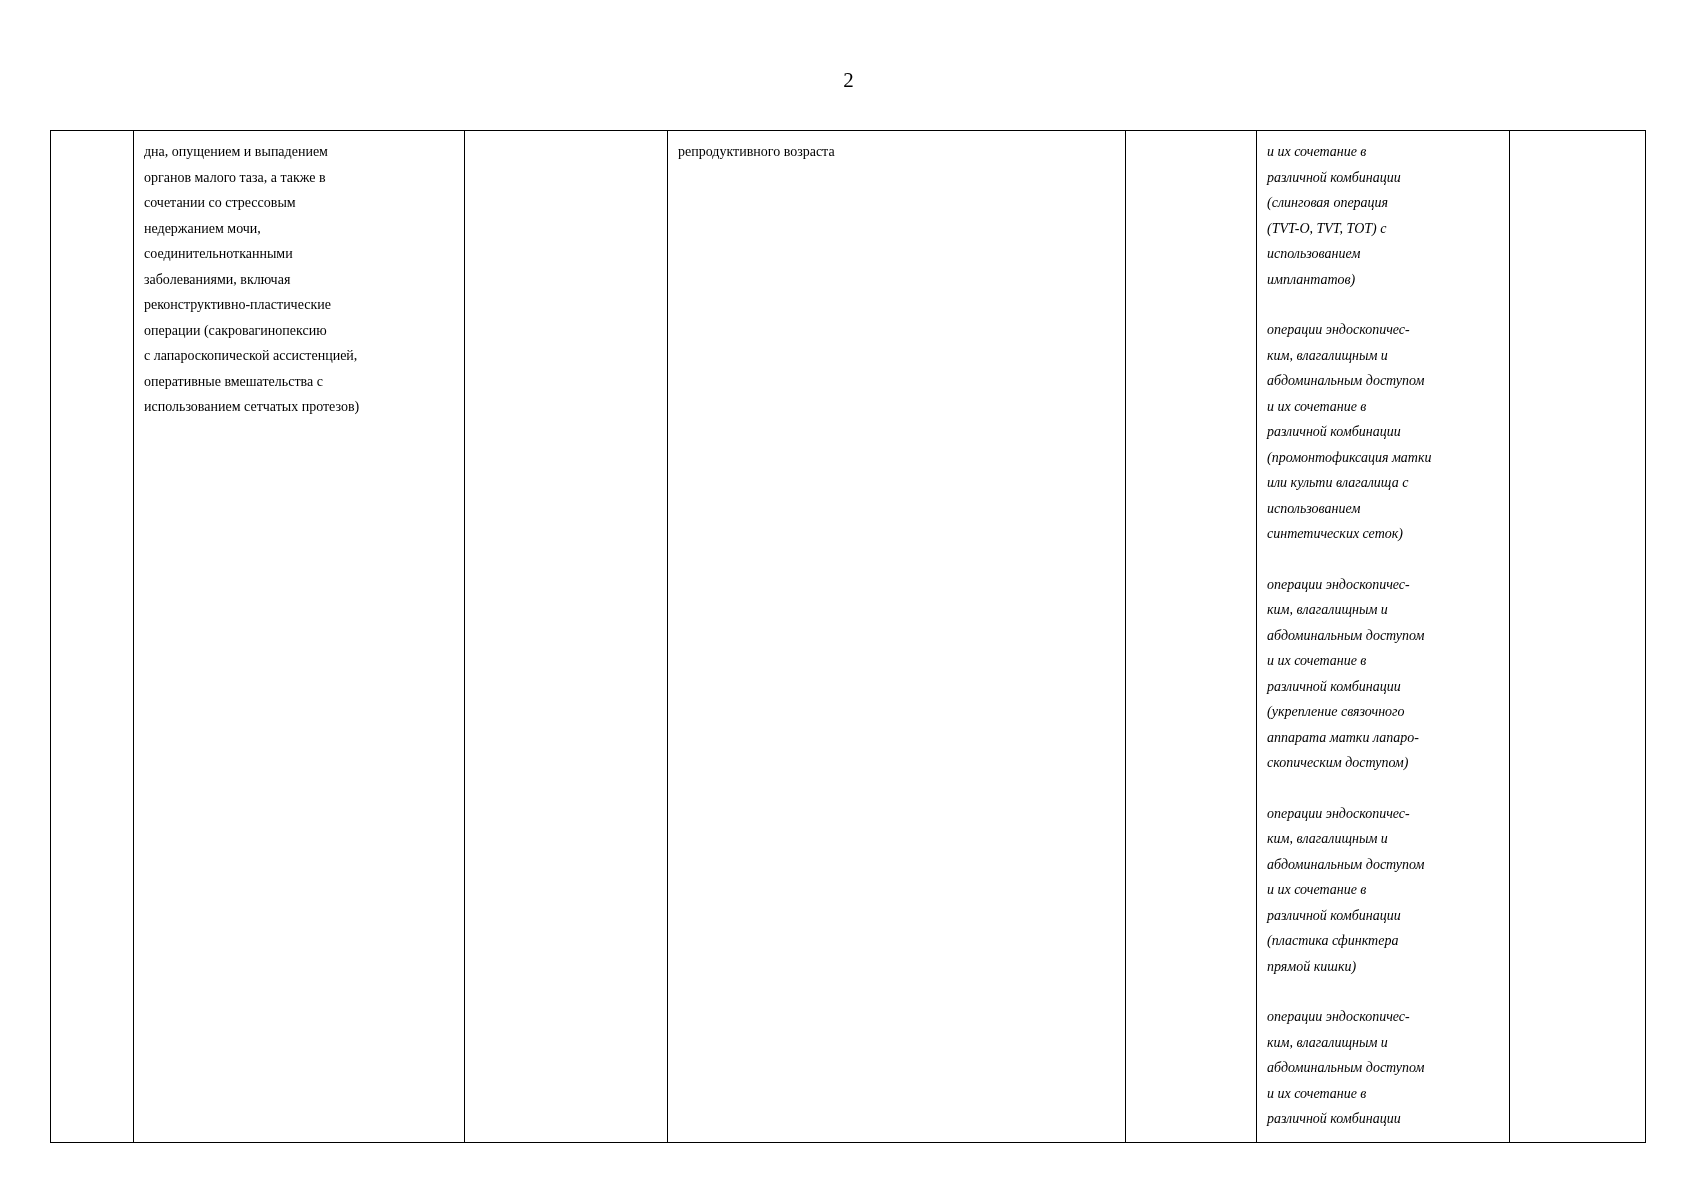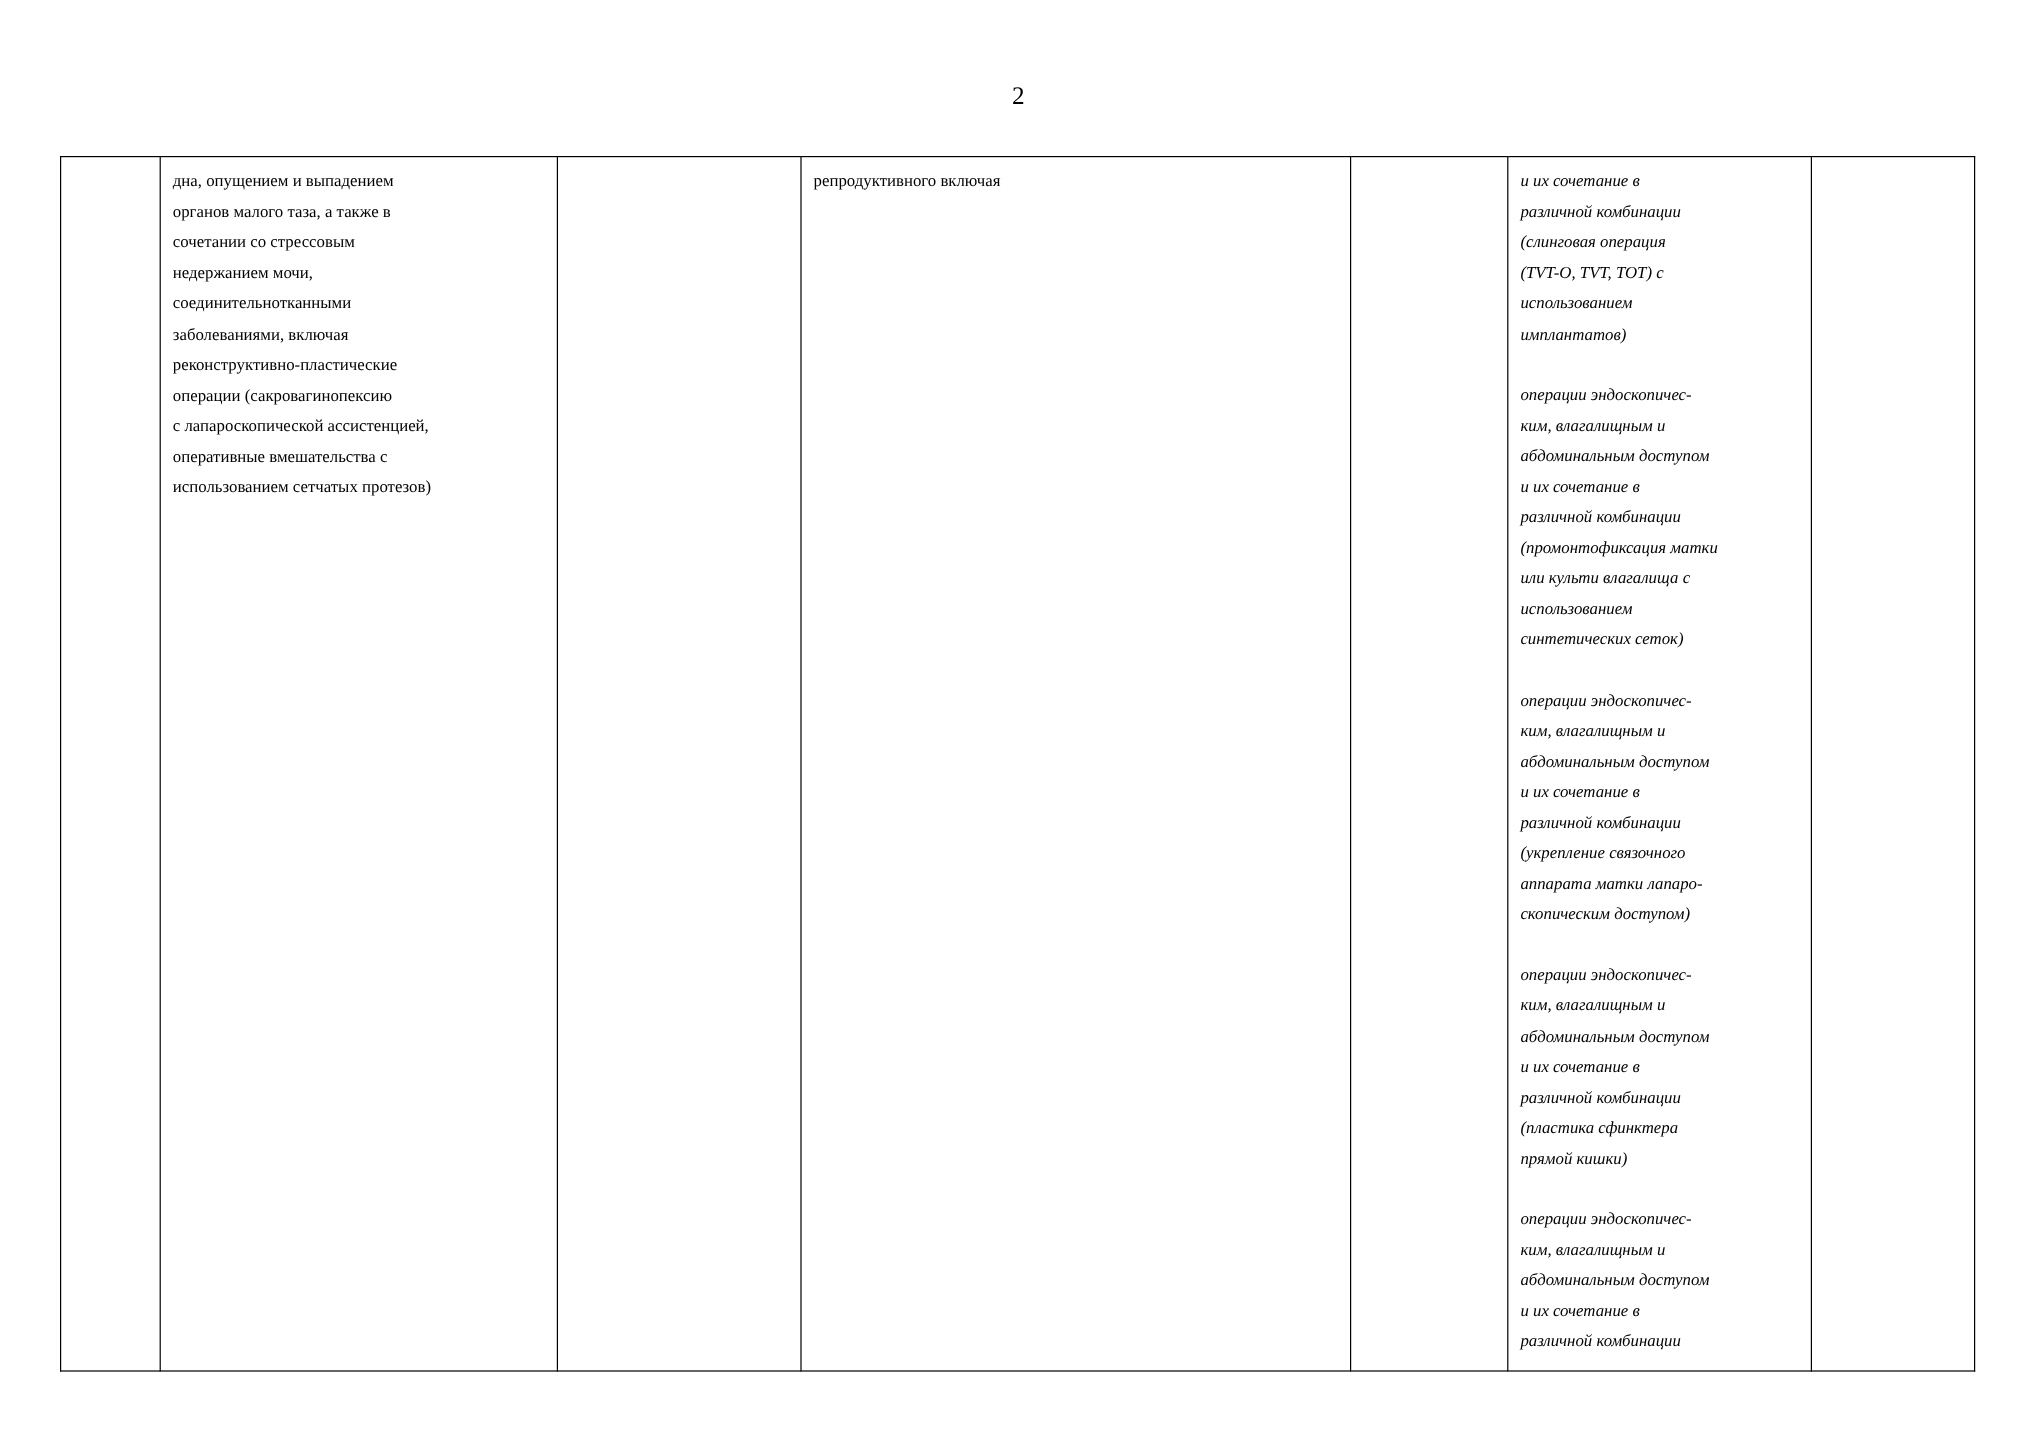--- a/index.html
+++ b/index.html
@@ -92,21 +92,21 @@
 реконструктивно-пластические
 операции (сакровагинопексию
 с лапароскопической ассистенцией,
 оперативные вмешательства с
 использованием сетчатых протезов)</div>
         </td>
         <td class="c3 tall">
           <div class="cell-inner"></div>
         </td>
         <td class="c4 tall">
-          <div class="cell-inner para">репродуктивного включая</div>
+          <div class="cell-inner para">репродуктивного возраста</div>
         </td>
         <td class="c5 tall">
           <div class="cell-inner"></div>
         </td>
         <td class="c6 tall">
           <p class="para">и их сочетание в
 различной комбинации
 (слинговая операция
 (TVT-O, TVT, TOT) с
 использованием

